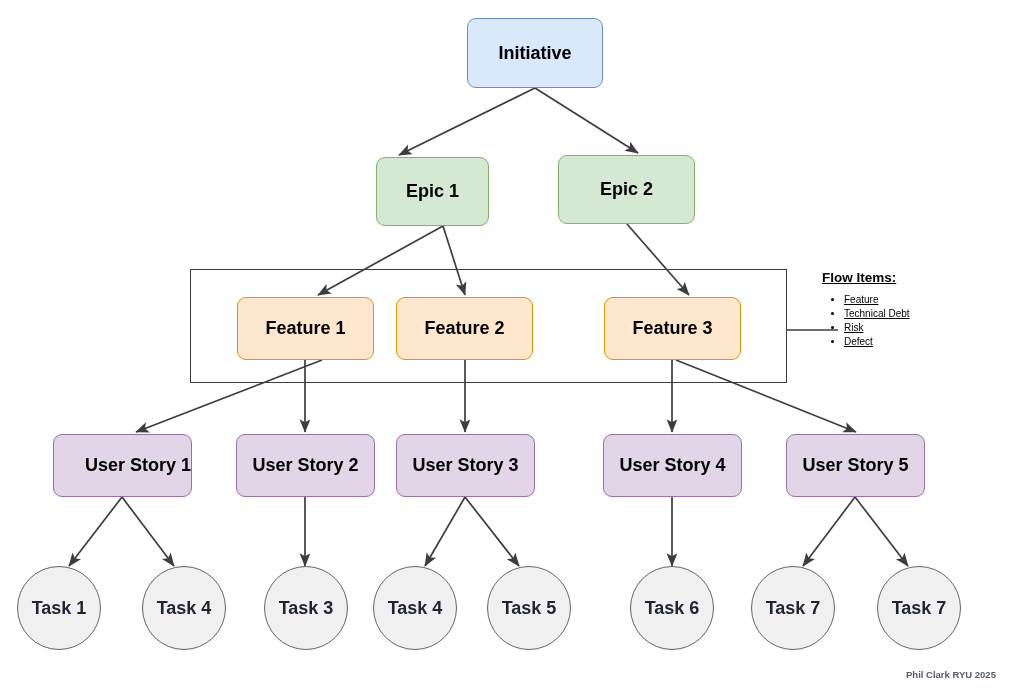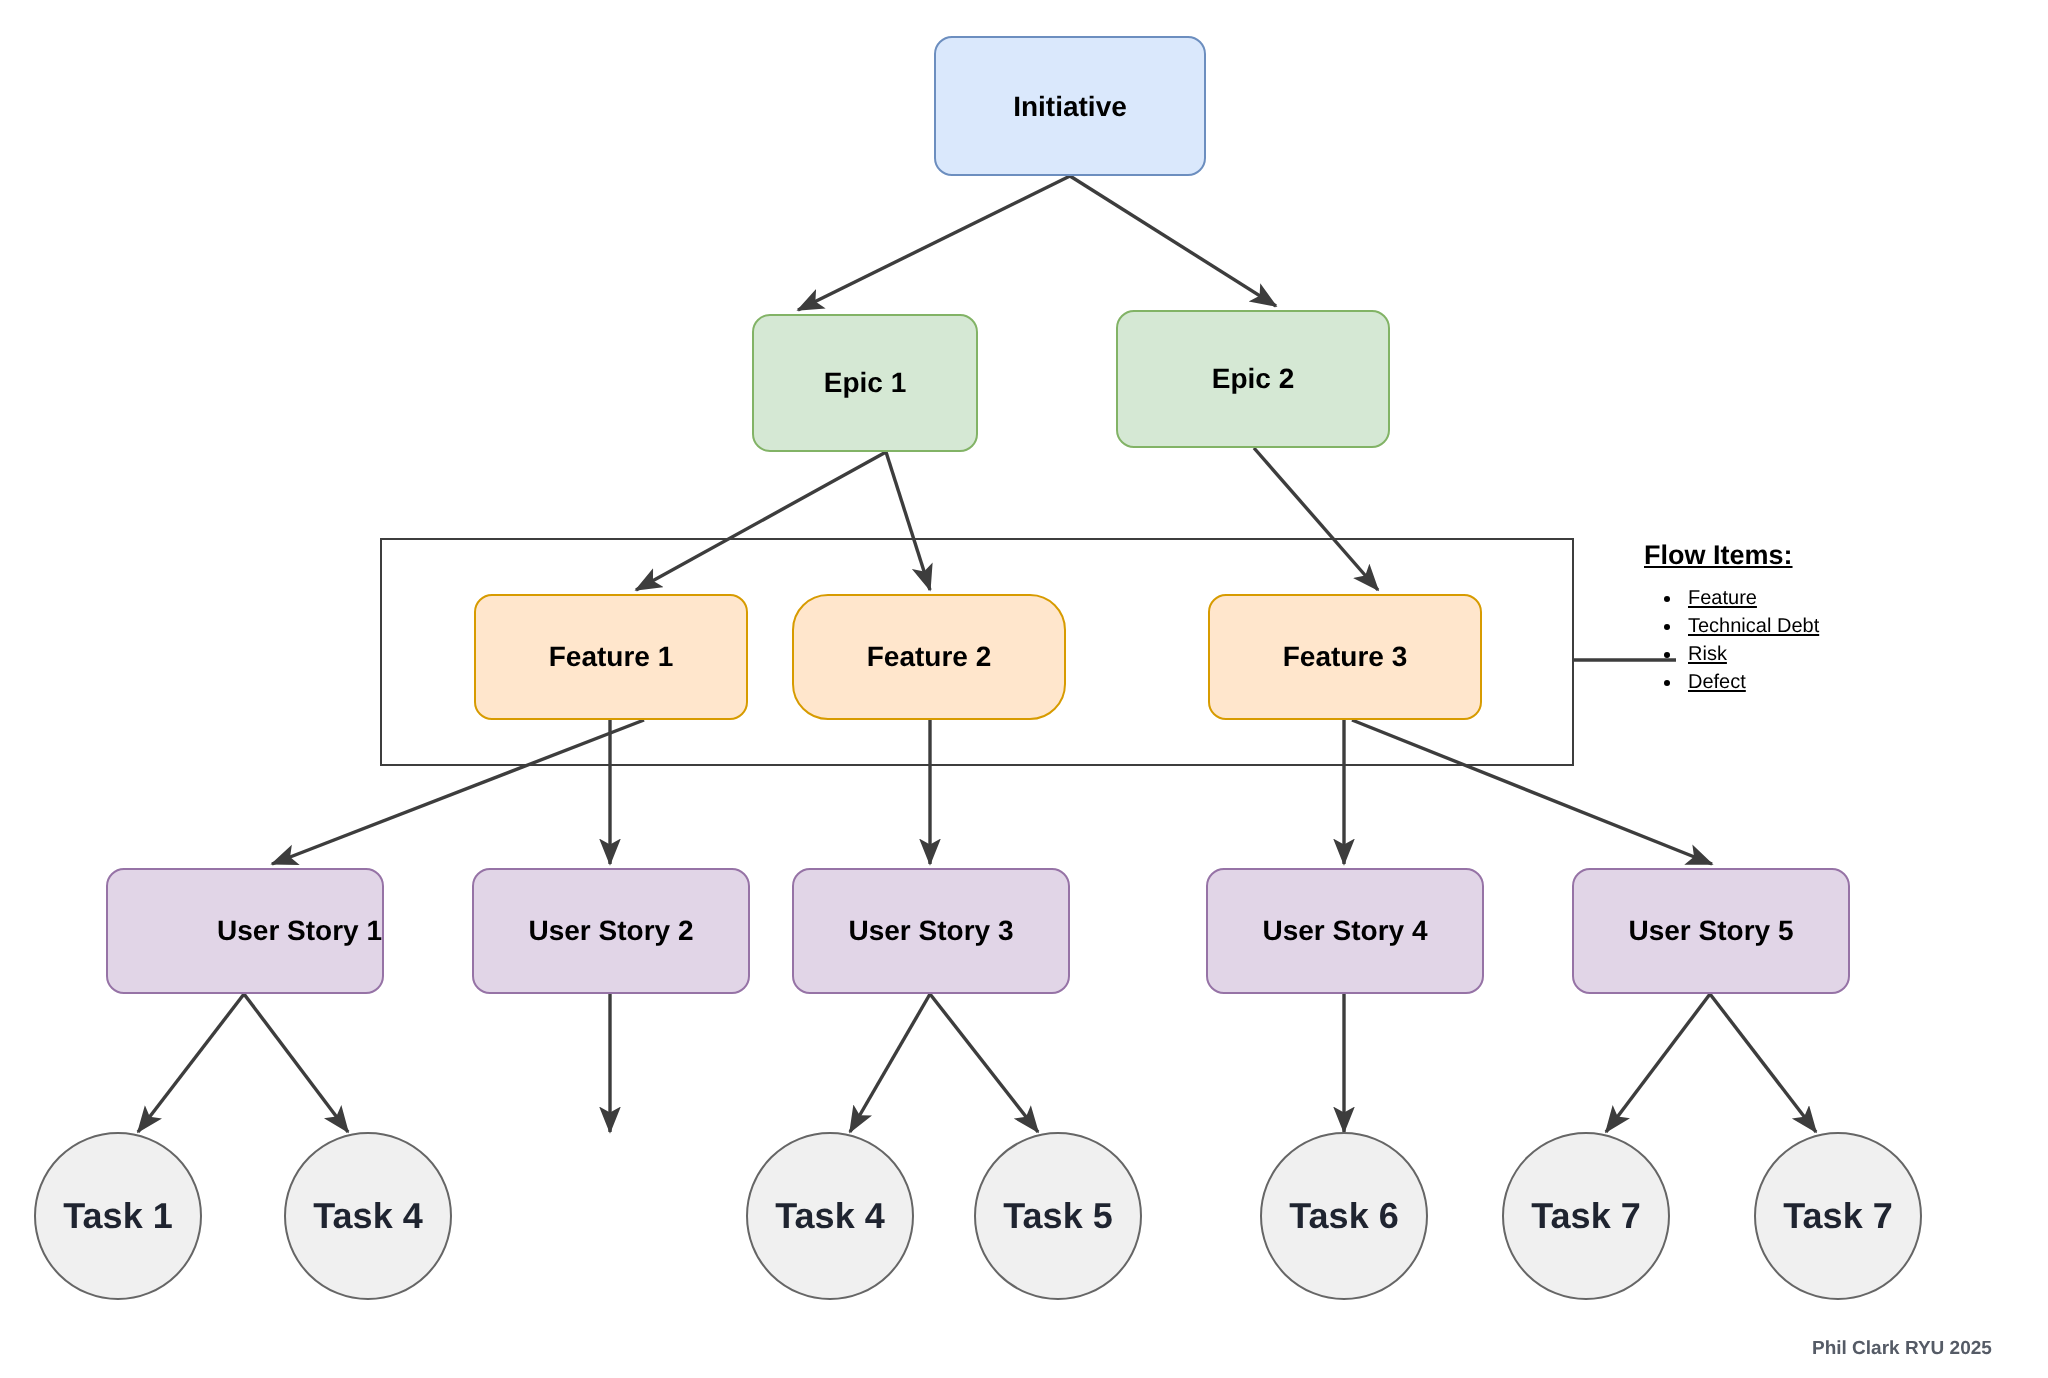--- a/index.html
+++ b/index.html
@@ -26,21 +26,21 @@
     pointer-events: none;
   }
   .node {
     position: absolute;
     box-sizing: border-box;
     display: flex;
     align-items: center;
     justify-content: center;
     text-align: center;
     font-weight: bold;
-    font-size: 14px;
+    font-size: 18px;
     color: #000000;
     line-height: 1.15;
   }
   .node.rect {
     border-radius: 9px;
     border-style: solid;
     border-width: 1.6px;
   }
   .node.circle {
     border-radius: 50%;
@@ -126,21 +126,21 @@
   <div class="node rect" id="node-epic-0" style="left: 376px; top: 157px; width: 113px; height: 69px; background: rgb(213, 232, 212); border-color: rgb(130, 179, 102);">
     <span>Epic 1</span>
   </div>
   <div class="node rect" id="node-epic-1" style="left: 558px; top: 155px; width: 137px; height: 69px; background: rgb(213, 232, 212); border-color: rgb(130, 179, 102);">
     <span>Epic 2</span>
   </div>
 
   <div class="node rect" id="node-feature-0" style="left: 237px; top: 297px; width: 137px; height: 63px; background: rgb(255, 230, 204); border-color: rgb(215, 155, 0);">
     <span>Feature 1</span>
   </div>
-  <div class="node rect" id="node-feature-1" style="left: 396px; top: 297px; width: 137px; height: 63px; background: rgb(255, 230, 204); border-color: rgb(215, 155, 0); border-radius: 18px;">
+  <div class="node rect" id="node-feature-1" style="left: 396px; top: 297px; width: 137px; height: 63px; background: rgb(255, 230, 204); border-color: rgb(215, 155, 0);">
     <span>Feature 2</span>
   </div>
   <div class="node rect" id="node-feature-2" style="left: 604px; top: 297px; width: 137px; height: 63px; background: rgb(255, 230, 204); border-color: rgb(215, 155, 0);">
     <span>Feature 3</span>
   </div>
 
   <div class="node rect" id="node-story-0" style="left: 53px; top: 434px; width: 139px; height: 63px; background: rgb(225, 213, 231); border-color: rgb(150, 115, 166); justify-content: flex-end;">
     <span>User Story 1</span>
   </div>
   <div class="node rect" id="node-story-1" style="left: 236px; top: 434px; width: 139px; height: 63px; background: rgb(225, 213, 231); border-color: rgb(150, 115, 166);">
@@ -154,20 +154,23 @@
   </div>
   <div class="node rect" id="node-story-4" style="left: 786px; top: 434px; width: 139px; height: 63px; background: rgb(225, 213, 231); border-color: rgb(150, 115, 166);">
     <span>User Story 5</span>
   </div>
 
   <div class="node circle" id="node-task-0" style="left: 17px; top: 566px; width: 84px; height: 84px; background: rgb(240, 240, 240); border-color: rgb(102, 102, 102);">
     <span>Task 1</span>
   </div>
   <div class="node circle" id="node-task-1" style="left: 142px; top: 566px; width: 84px; height: 84px; background: rgb(240, 240, 240); border-color: rgb(102, 102, 102);">
     <span>Task 4</span>
+  </div>
+  <div class="node circle" id="node-task-2" style="left: 264px; top: 566px; width: 84px; height: 84px; background: rgb(240, 240, 240); border-color: rgb(102, 102, 102);">
+    <span>Task 3</span>
   </div>
   <div class="node circle" id="node-task-3" style="left: 373px; top: 566px; width: 84px; height: 84px; background: rgb(240, 240, 240); border-color: rgb(102, 102, 102);">
     <span>Task 4</span>
   </div>
   <div class="node circle" id="node-task-4" style="left: 487px; top: 566px; width: 84px; height: 84px; background: rgb(240, 240, 240); border-color: rgb(102, 102, 102);">
     <span>Task 5</span>
   </div>
   <div class="node circle" id="node-task-5" style="left: 630px; top: 566px; width: 84px; height: 84px; background: rgb(240, 240, 240); border-color: rgb(102, 102, 102);">
     <span>Task 6</span>
   </div>

